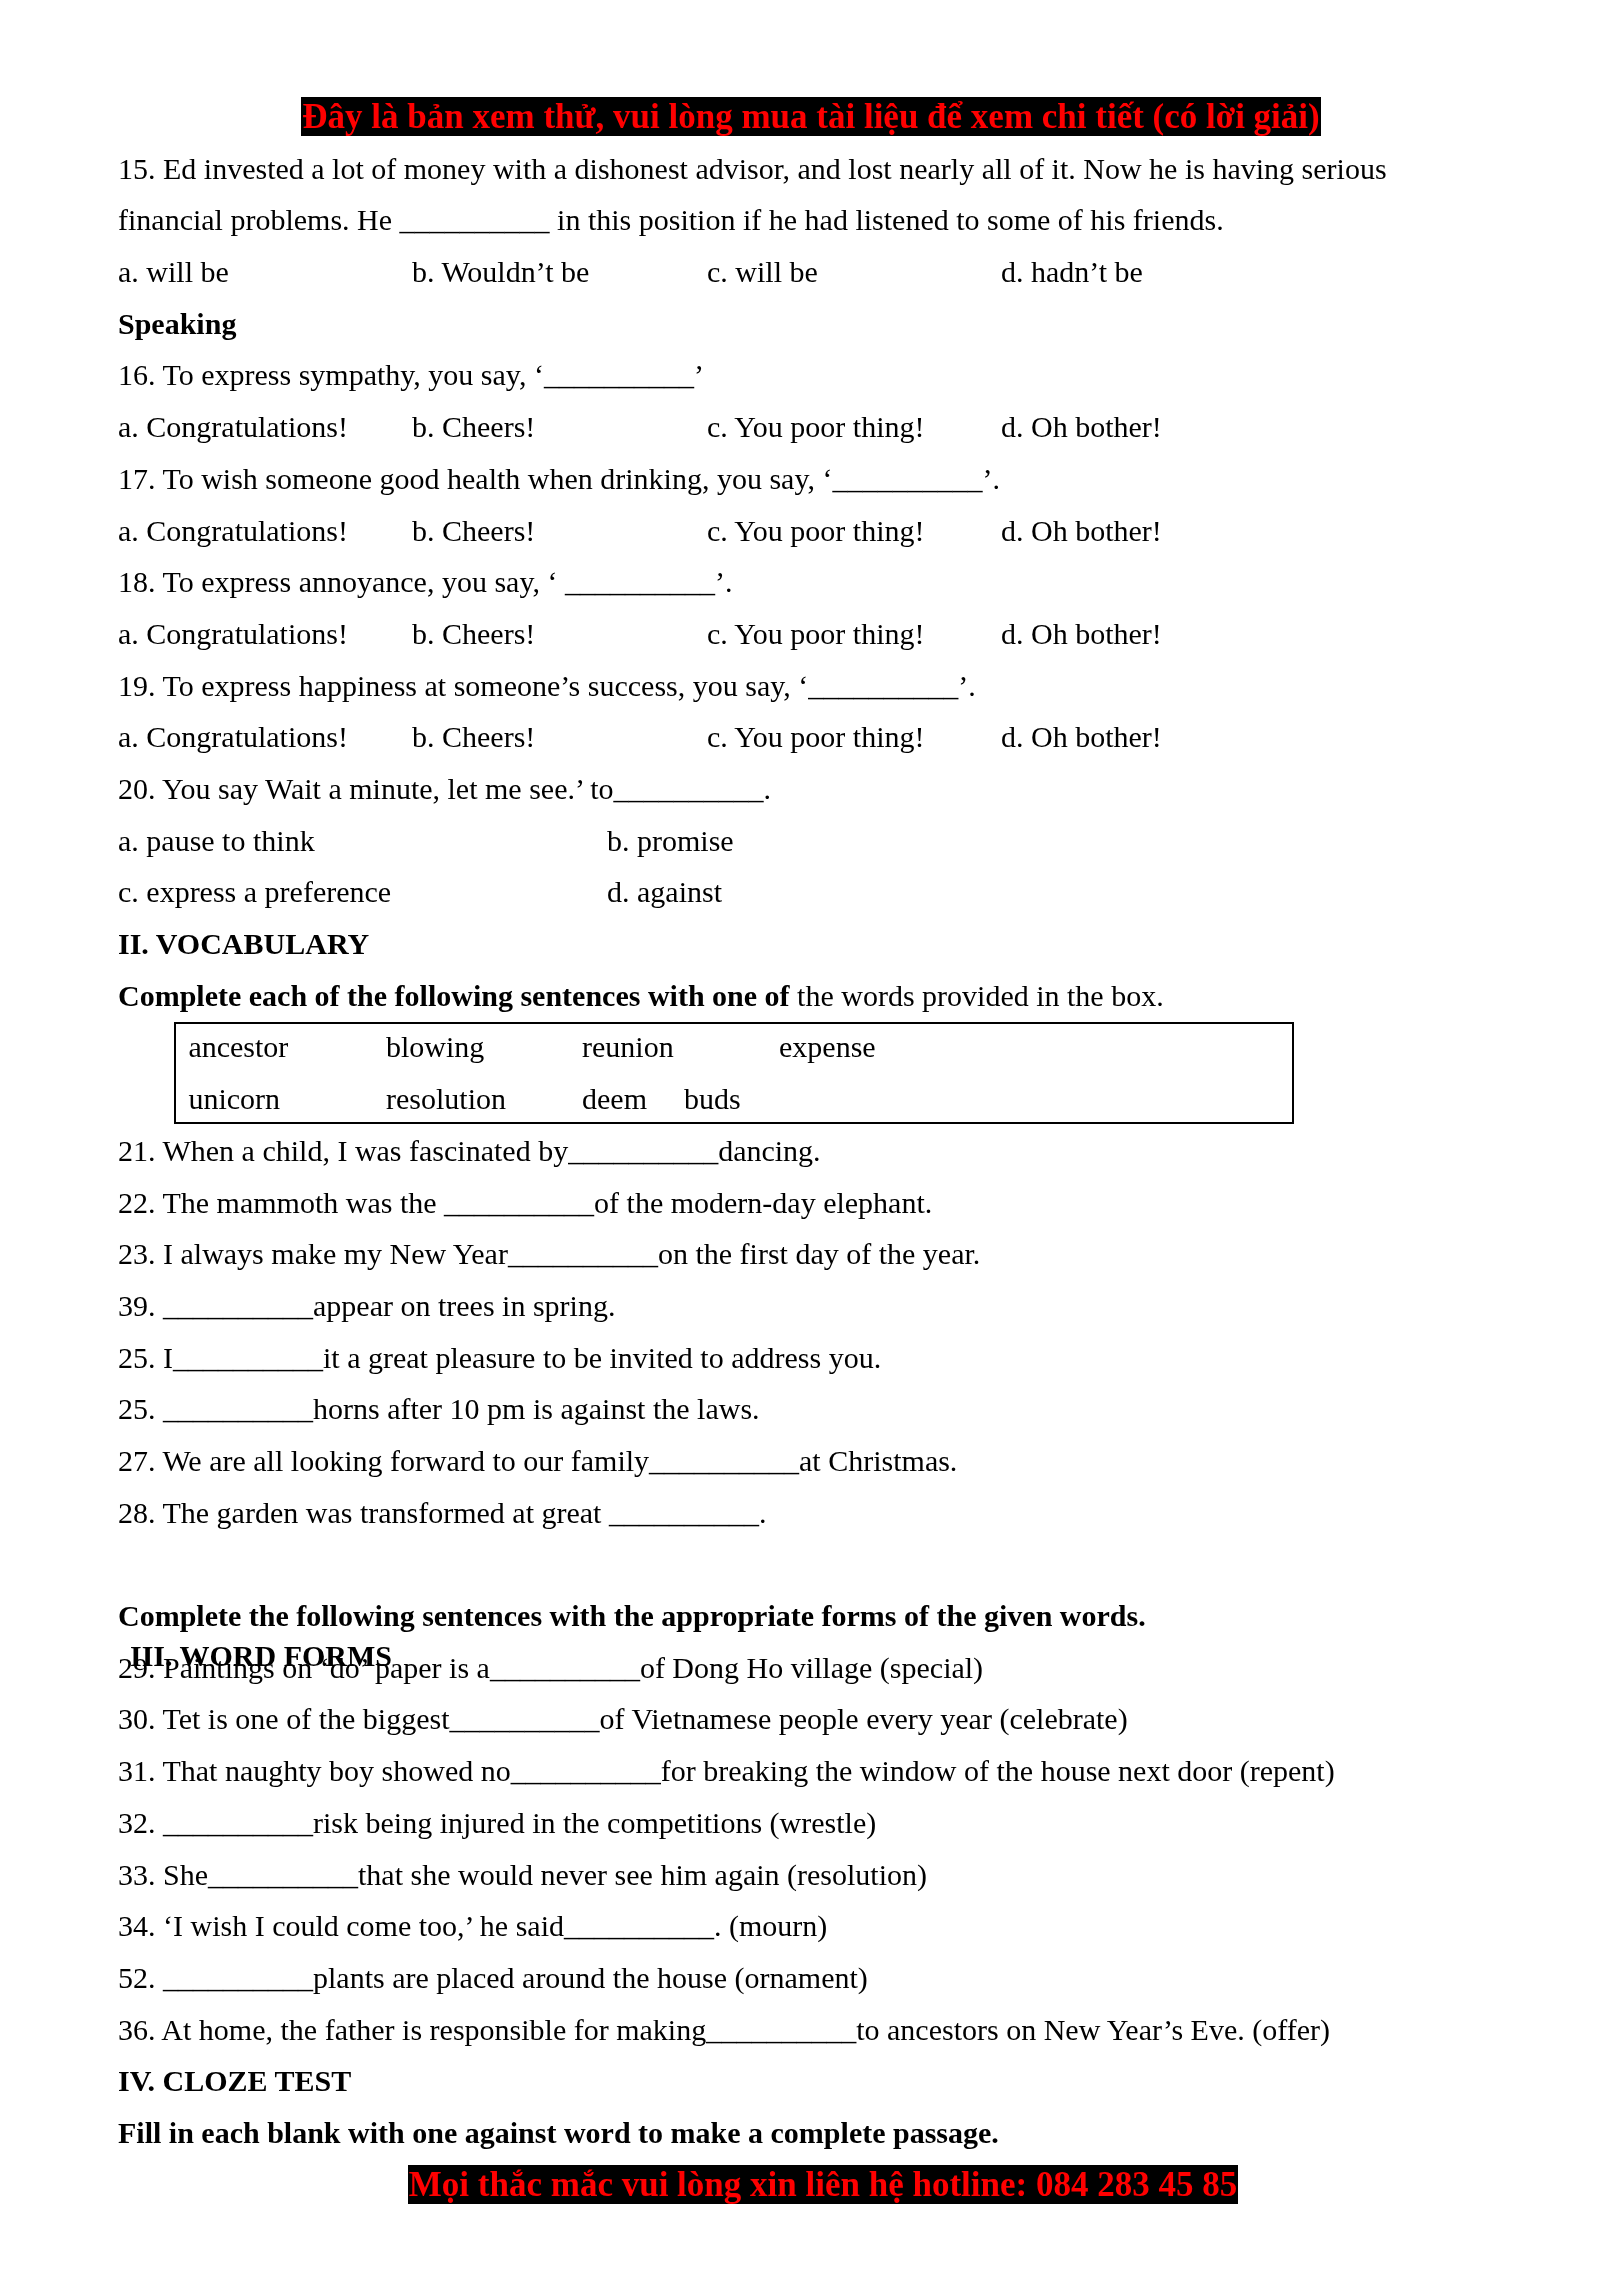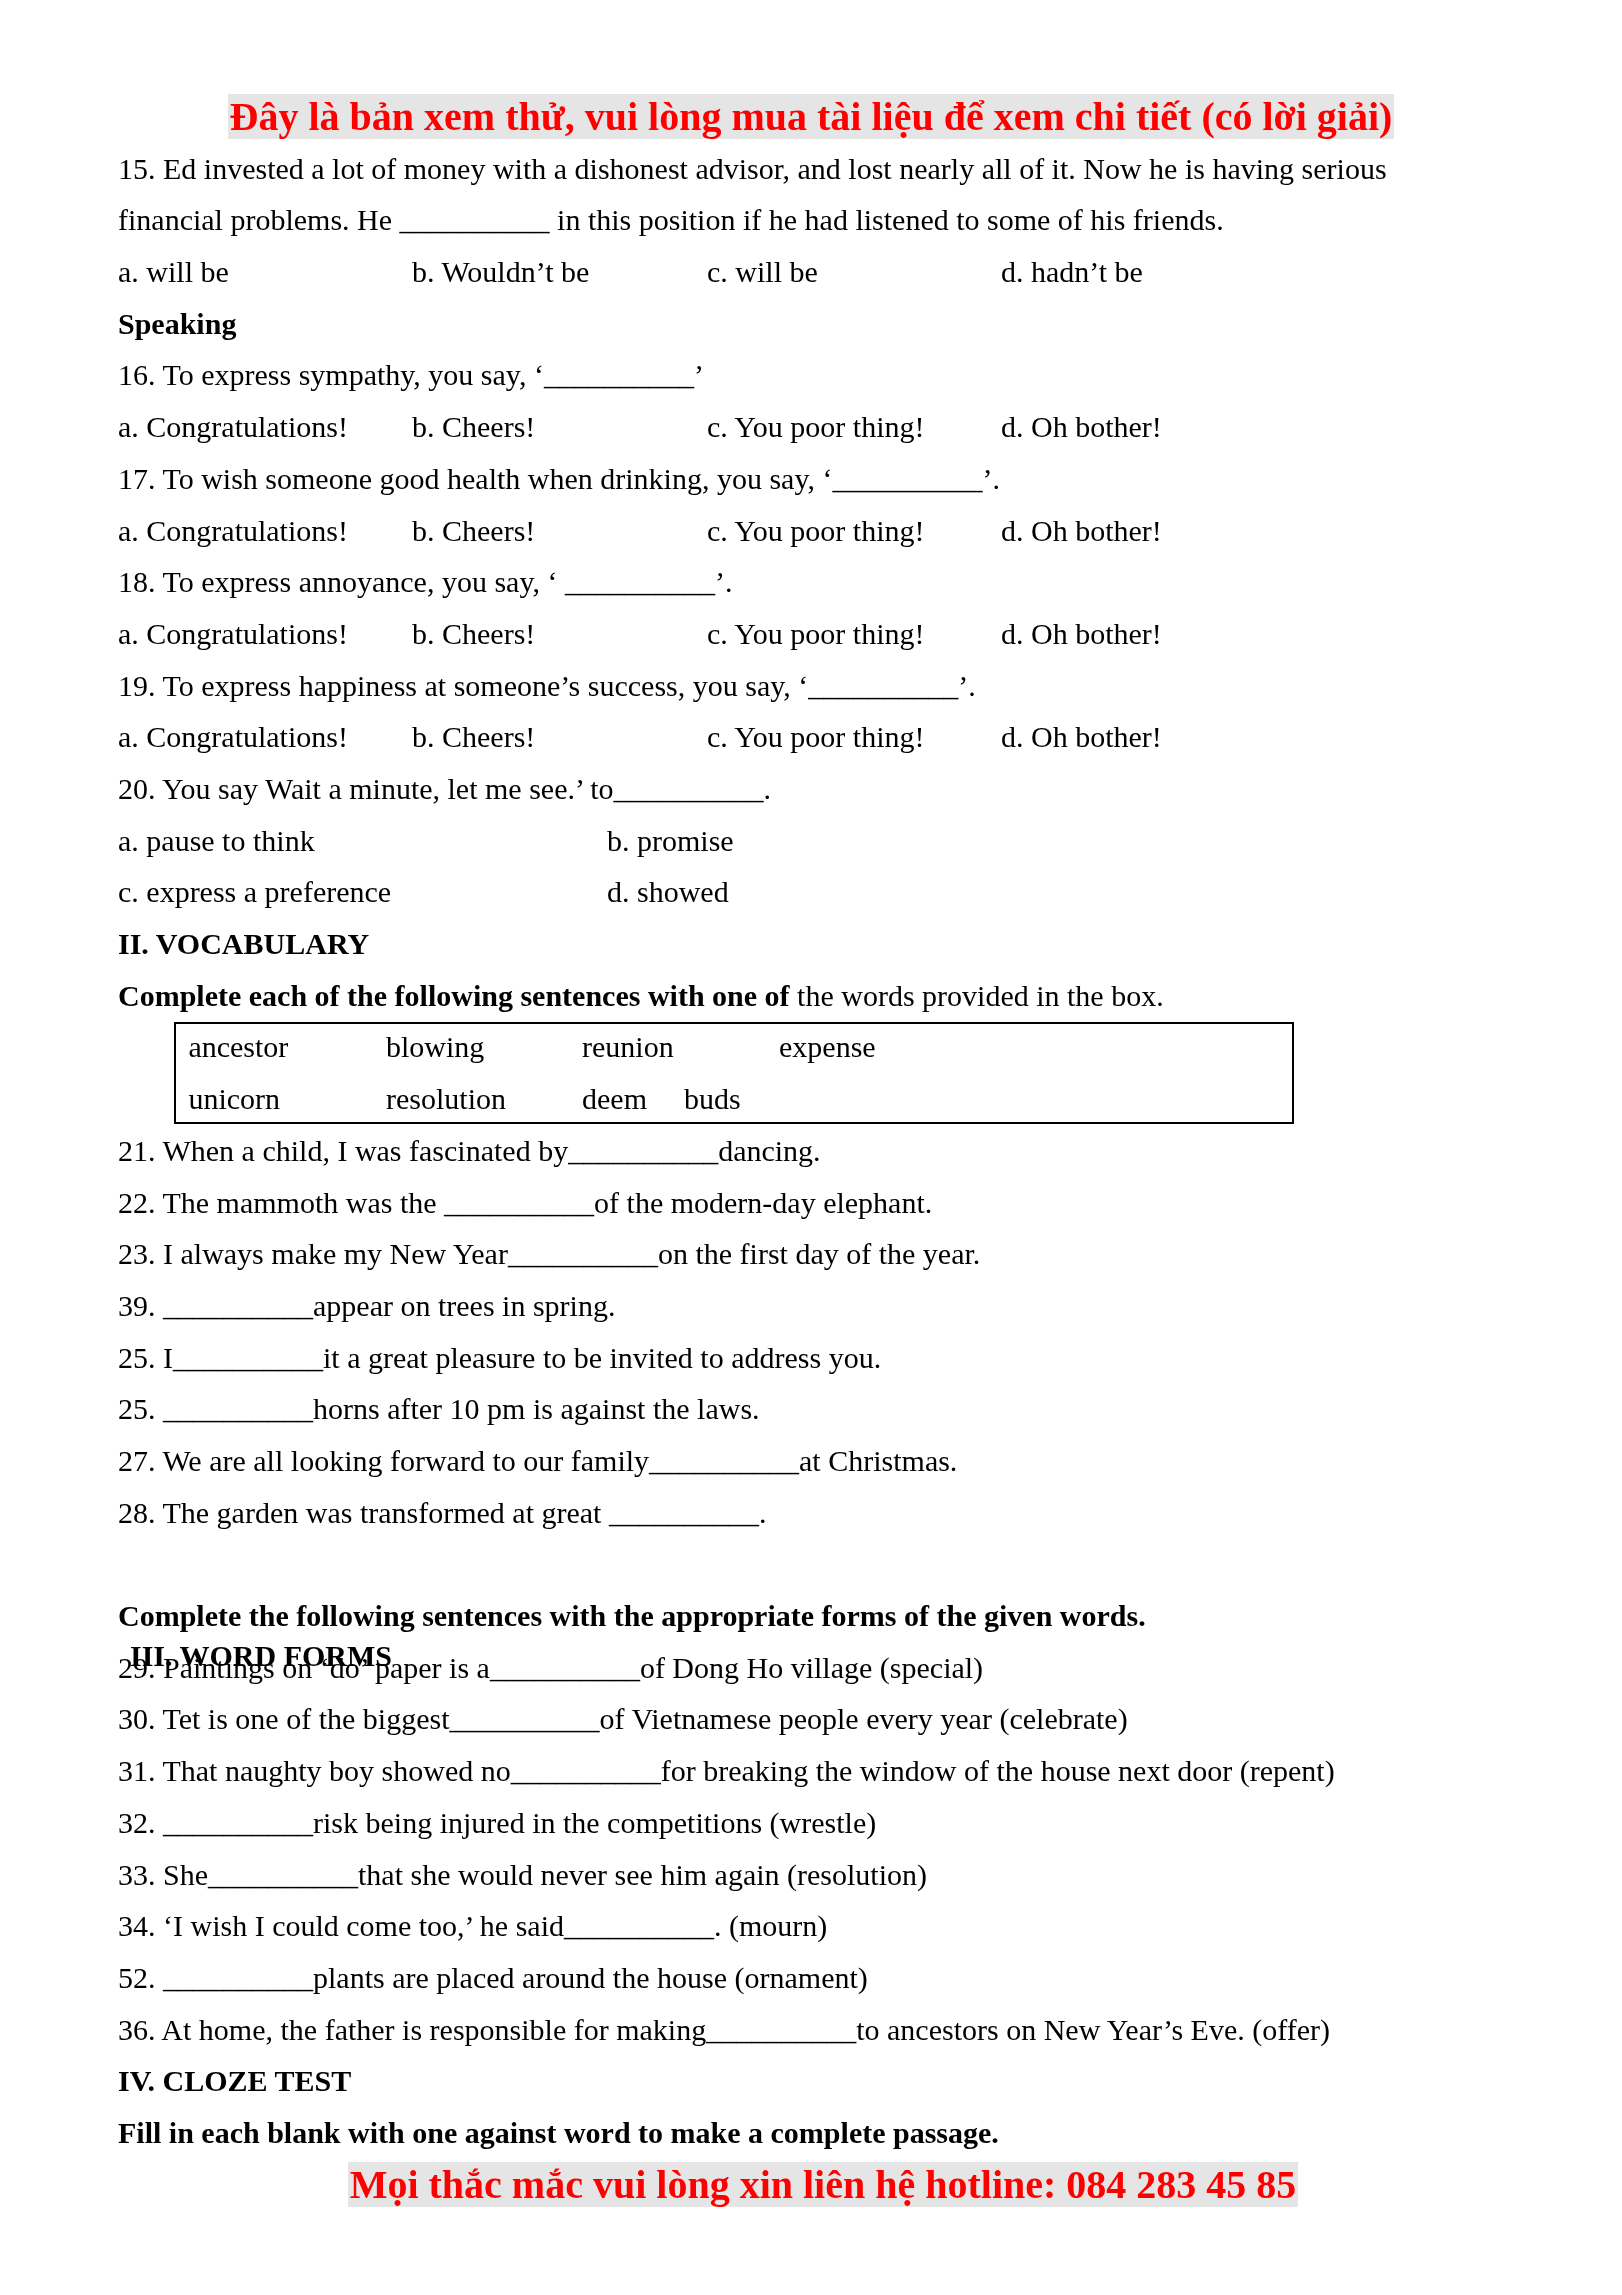--- a/index.html
+++ b/index.html
@@ -2,21 +2,21 @@
 <html style="font-size:10.5px"><head>
 <meta charset="utf-8">
 <style>
   html, body { margin: 0; padding: 0; background: #ffffff; }
   body { width: 1622px; height: 2295px; position: relative; overflow: hidden;
          font-family: "Liberation Serif", "DejaVu Serif", serif; color: #000; }
   .line { position: absolute; left: 118px; height: 52px; line-height: 52px;
           font-size: 30px; white-space: pre; }
   .bold { font-weight: bold; }
   .banner { position: absolute; left: 0; width: 1622px; text-align: center; height: 52px; line-height: 52px; }
-  .banner span { background: #e5e5e5; color: #ff0000; font-weight: bold; font-size: 40px; padding: 0 1.3px; }
+  .banner span { background: #000000; color: #ff0000; font-weight: bold; font-size: 35px; padding: 0 1.3px; }
   .opt { position: absolute; top: 0; white-space: pre; }
   .box { position: absolute; left: 174px; top: 1022px; width: 1120px; height: 102px;
          border: 2px solid #000; box-sizing: border-box; }
   .box .row { position: absolute; left: 0; height: 52px; line-height: 52px; font-size: 30px; width: 100%; }
   .box .w { position: absolute; top: 0; white-space: pre; }
 </style>
 </head>
 <body>
 
 <div class="banner" style="top:91px;">
@@ -66,21 +66,21 @@
   <span class="opt" style="left:883px;">d. Oh bother!</span>
 </div>
 
 <div class="line" style="top:763px;">20. You say Wait a minute, let me see.’ to__________.</div>
 <div class="line" style="top:815px; width:1374px;">
   <span class="opt" style="left:0px;">a. pause to think</span>
   <span class="opt" style="left:489px;">b. promise</span>
 </div>
 <div class="line" style="top:866px; width:1374px;">
   <span class="opt" style="left:0px;">c. express a preference</span>
-  <span class="opt" style="left:489px;">d. showed</span>
+  <span class="opt" style="left:489px;">d. against</span>
 </div>
 
 <div class="line bold" style="top:918px;">II. VOCABULARY</div>
 <div class="line" style="top:970px;"><span class="bold">Complete each of the following sentences with one of</span><span> the words provided in the box.</span></div>
 
 <div class="box">
   <div class="row" style="top:49px;">
     <span class="w" style="left:12.4px;">unicorn</span>
     <span class="w" style="left:210px;">resolution</span>
     <span class="w" style="left:406px;">deem</span>

